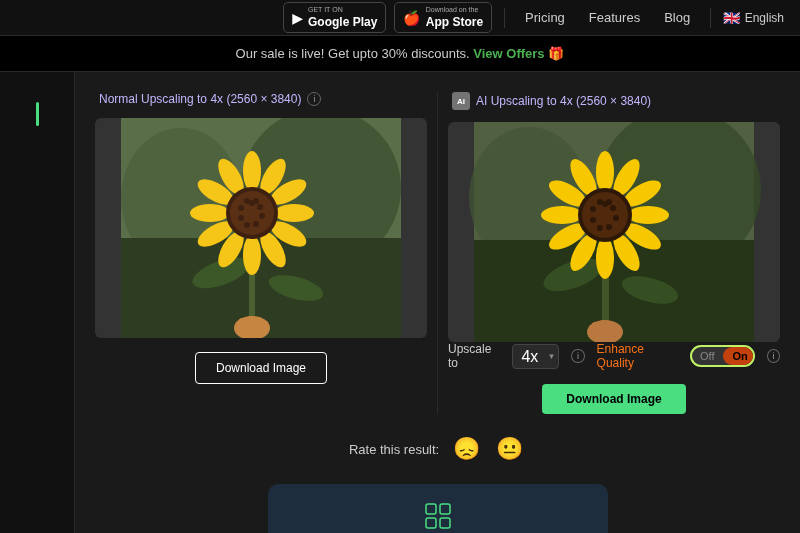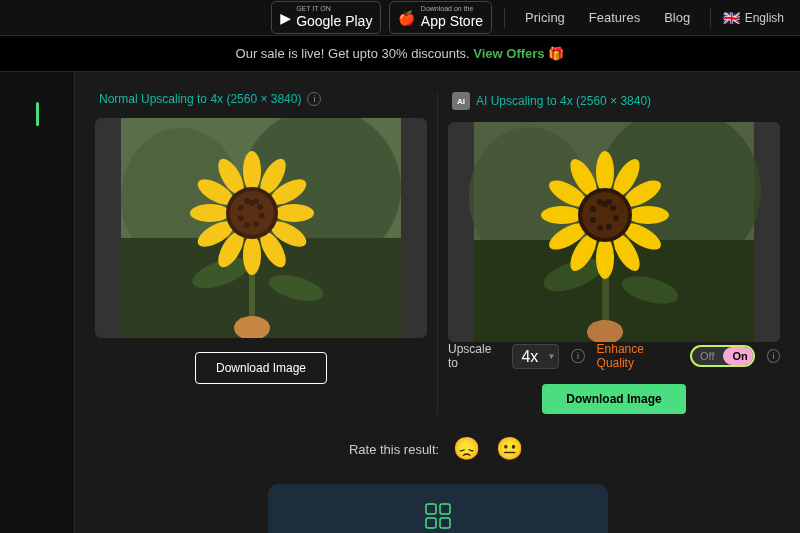--- a/index.html
+++ b/index.html
@@ -31,21 +31,21 @@
       border: 1px solid #444;
       border-radius: 5px;
       padding: 3px 8px;
       cursor: pointer;
       text-decoration: none;
       color: #fff;
     }
     .store-badge-icon { font-size: 14px; }
     .store-badge-text { font-size: 9px; line-height: 1.2; }
     .store-badge-text .top-line { color: #aaa; font-size: 7px; display: block; }
-    .store-badge-text .main-line { font-weight: 400; display: block; font-size: 14px; }
+    .store-badge-text .main-line { font-weight: 700; display: block; font-size: 12px; }
 
     .nav-divider { width: 1px; height: 20px; background: #333; margin: 0 4px; }
 
     .nav-link {
       color: #ccc;
       text-decoration: none;
       font-size: 13px;
       padding: 2px 8px;
       cursor: pointer;
     }
@@ -111,21 +111,21 @@
       display: flex;
       align-items: center;
       gap: 6px;
       margin-bottom: 12px;
       align-self: flex-start;
       padding-left: 4px;
     }
 
     .panel-title {
       font-size: 12px;
-      color: #14b8a6;
+      color: #c4b5fd;
     }
 
     .info-icon {
       width: 14px;
       height: 14px;
       border: 1px solid #666;
       border-radius: 50%;
       display: inline-flex;
       align-items: center;
       justify-content: center;
@@ -224,21 +224,21 @@
     .toggle-off {
       padding: 3px 8px;
       font-size: 11px;
       color: #888;
       cursor: pointer;
     }
 
     .toggle-on {
       padding: 3px 10px;
       font-size: 11px;
-      background: #f9a8d4;
+      background: #c2410c;
       color: #000;
       font-weight: 700;
       border-radius: 20px;
       cursor: pointer;
     }
 
     .download-btn-normal {
       background: transparent;
       border: 1px solid #fff;
       color: #fff;

